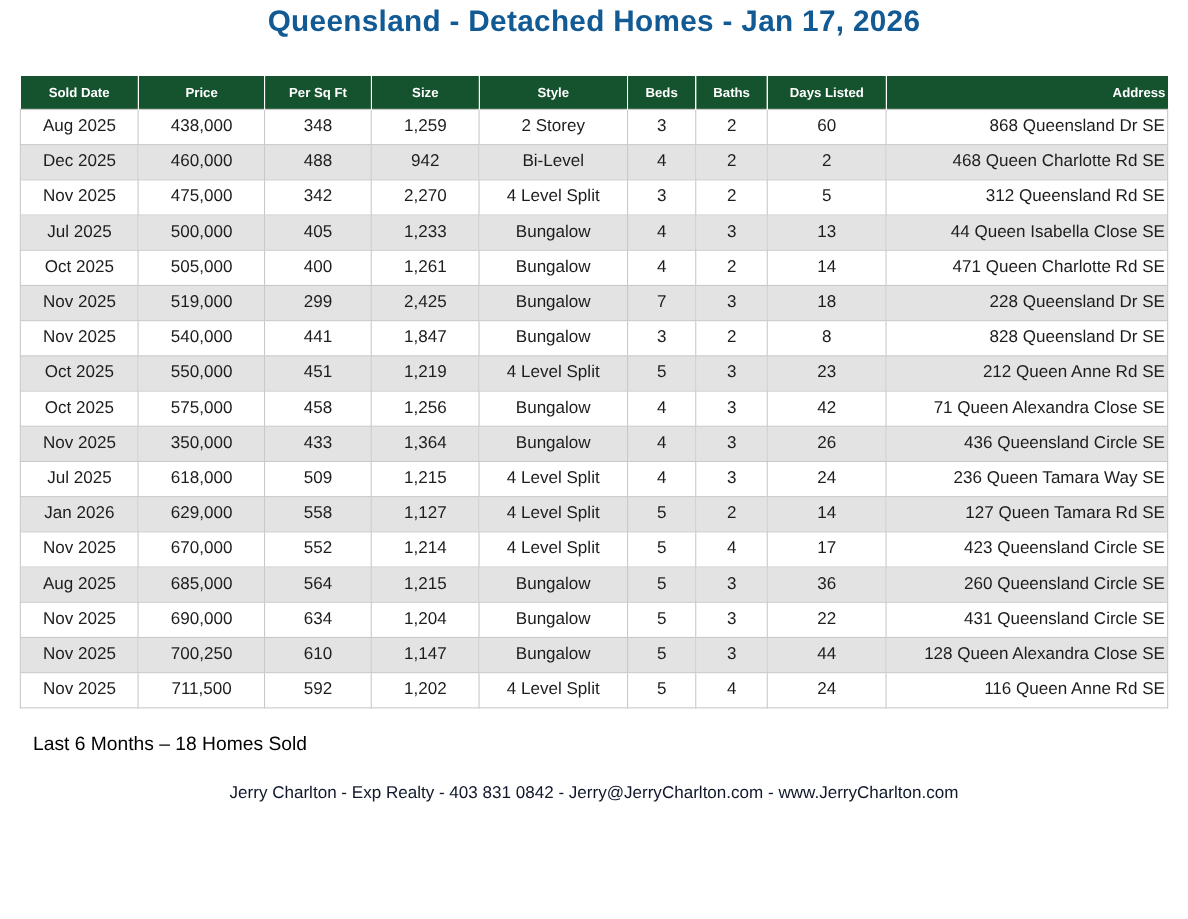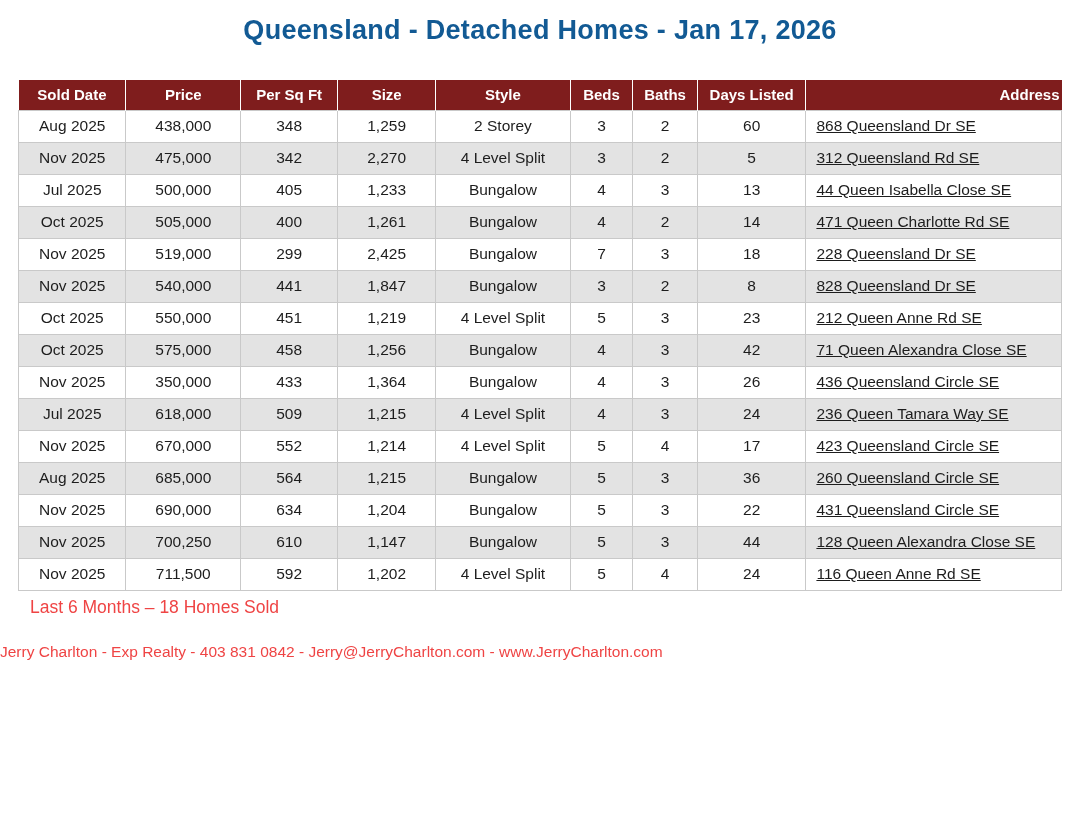--- a/index.html
+++ b/index.html
@@ -4,40 +4,40 @@
 <style>
   * { margin: 0; padding: 0; box-sizing: border-box; }
   html, body {
     width: 1080px;
     background: #ffffff;
     font-family: "Liberation Sans", sans-serif;
   }
   body { height: 835px; overflow: hidden; }
 
   .page-title {
-    margin-top: 13px;
+    margin-top: 2px;
     text-align: center;
     font-size: 27px;
     font-weight: 800;
     letter-spacing: 0.3px;
     color: #125a94;
     line-height: 34px;
   }
 
   table.homes {
     width: 1044px;
     margin: 33px 18px 0 18px;
     border-collapse: collapse;
     table-layout: fixed;
   }
 
   table.homes thead th {
-    background: #7f1d1d;
+    background: #14532d;
     color: #ffffff;
-    font-size: 15px;
+    font-size: 12px;
     font-weight: 700;
     height: 30px;
     text-align: center;
     border-right: 1px solid rgba(255,255,255,0.45);
     padding: 0 2px;
     white-space: nowrap;
     overflow: hidden;
   }
   table.homes thead th:last-child { border-right: none; }
   table.homes thead th.addr { text-align: right; padding-left: 10px; }
@@ -46,33 +46,34 @@
     height: 32px;
     font-size: 15.5px;
     color: #1d1d1d;
     text-align: center;
     border: 1px solid #c9c9c9;
     padding: 0 2px;
     white-space: nowrap;
     overflow: hidden;
     background: #ffffff;
   }
-  table.homes tbody td.addr { text-align: left; padding-left: 10px; text-decoration: underline; }
+  table.homes tbody td.addr { text-align: right; padding-left: 10px; }
   table.homes tbody tr:nth-child(even) td { background: #e3e3e3; }
 
   .summary {
-    margin: 2px 0 0 30px;
-    color: #ef4444;
+    margin: 18px 0 0 30px;
+    color: #000000;
     font-size: 17.5px;
     line-height: 29px;
   }
 
   .site-footer {
     margin-top: 21px;
-    color: #ef4444;
+    text-align: center;
+    color: #0f172a;
     font-size: 15.5px;
   }
 </style>
 </head>
 <body>
 
 <div class="page-title">Queensland - Detached Homes - Jan 17, 2026</div>
 
 <table class="homes">
   <colgroup>
@@ -105,20 +106,31 @@
         <td>438,000</td>
         <td>348</td>
         <td>1,259</td>
         <td>2 Storey</td>
         <td>3</td>
         <td>2</td>
         <td>60</td>
         <td class="addr">868 Queensland Dr SE</td>
       </tr>
       <tr>
+        <td>Dec 2025</td>
+        <td>460,000</td>
+        <td>488</td>
+        <td>942</td>
+        <td>Bi-Level</td>
+        <td>4</td>
+        <td>2</td>
+        <td>2</td>
+        <td class="addr">468 Queen Charlotte Rd SE</td>
+      </tr>
+      <tr>
         <td>Nov 2025</td>
         <td>475,000</td>
         <td>342</td>
         <td>2,270</td>
         <td>4 Level Split</td>
         <td>3</td>
         <td>2</td>
         <td>5</td>
         <td class="addr">312 Queensland Rd SE</td>
       </tr>
@@ -204,20 +216,31 @@
         <td>618,000</td>
         <td>509</td>
         <td>1,215</td>
         <td>4 Level Split</td>
         <td>4</td>
         <td>3</td>
         <td>24</td>
         <td class="addr">236 Queen Tamara Way SE</td>
       </tr>
       <tr>
+        <td>Jan 2026</td>
+        <td>629,000</td>
+        <td>558</td>
+        <td>1,127</td>
+        <td>4 Level Split</td>
+        <td>5</td>
+        <td>2</td>
+        <td>14</td>
+        <td class="addr">127 Queen Tamara Rd SE</td>
+      </tr>
+      <tr>
         <td>Nov 2025</td>
         <td>670,000</td>
         <td>552</td>
         <td>1,214</td>
         <td>4 Level Split</td>
         <td>5</td>
         <td>4</td>
         <td>17</td>
         <td class="addr">423 Queensland Circle SE</td>
       </tr>

